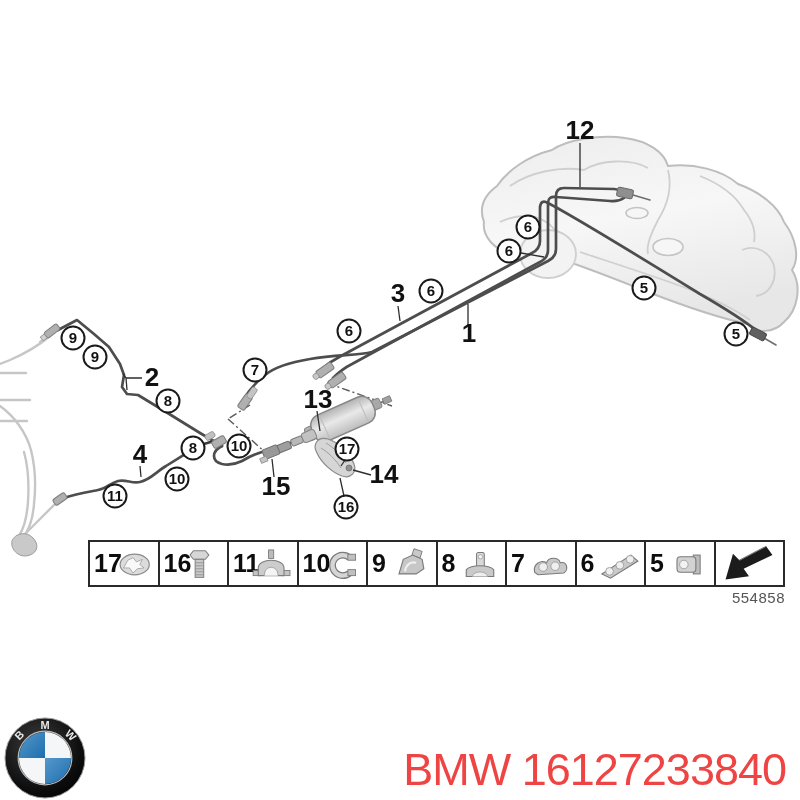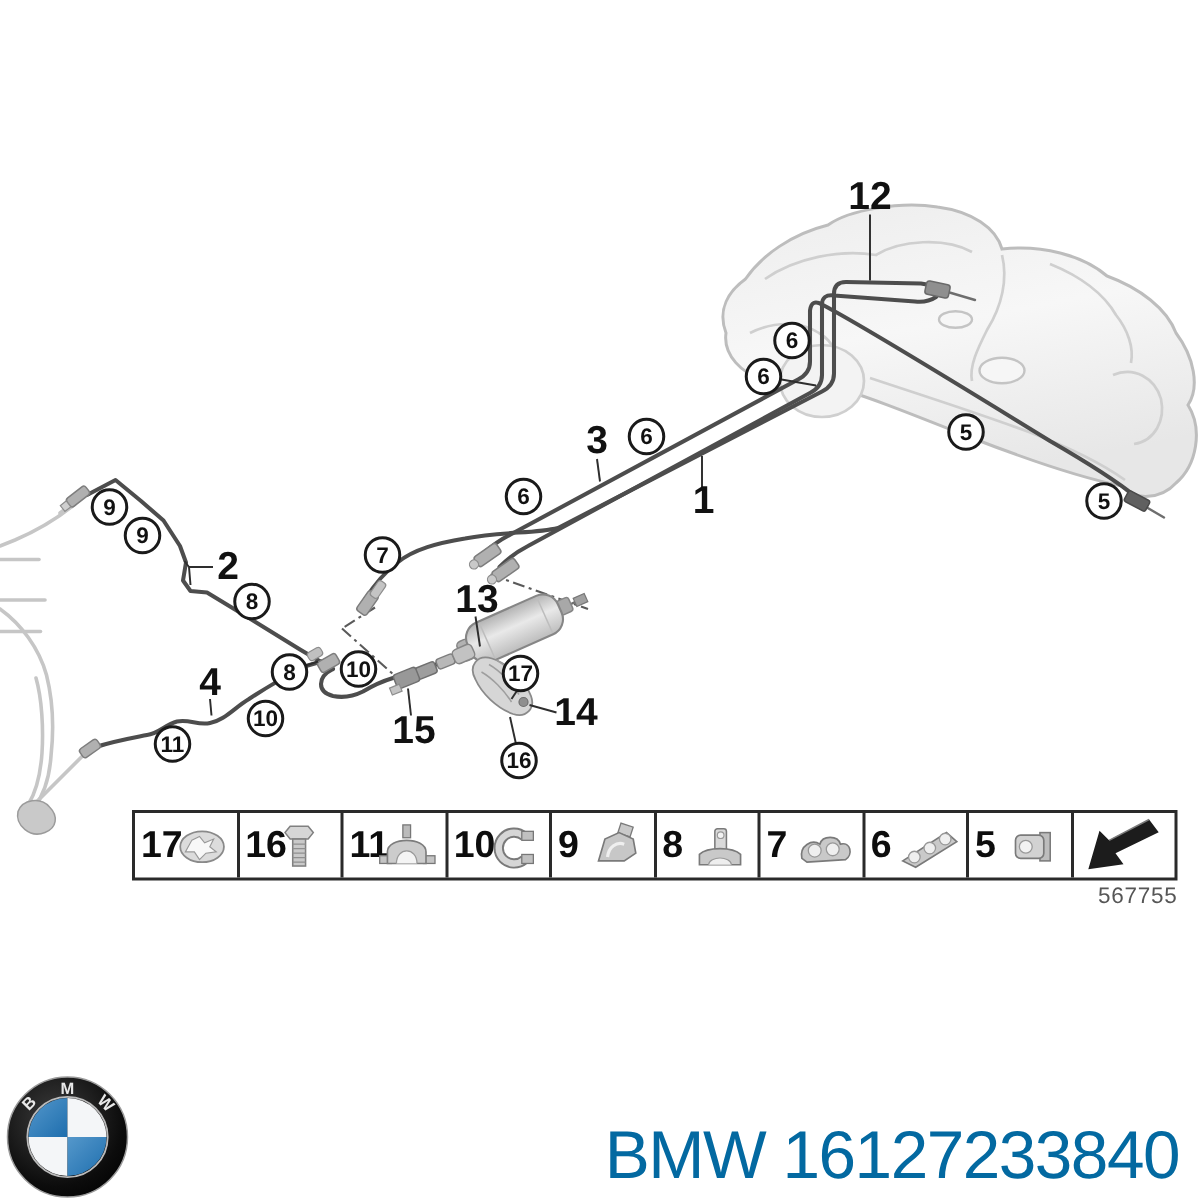--- a/index.html
+++ b/index.html
@@ -30,21 +30,21 @@
     font:bold 25px "Liberation Sans",sans-serif;color:#0d0d0d;line-height:43px;
   }
   .cellicon{position:absolute;right:1px;top:1px;}
   #drawing-number{
     position:absolute;left:88px;top:589px;width:697px;text-align:right;
     font:15px "Liberation Sans",sans-serif;color:#565656;letter-spacing:.5px;
   }
   #bmw-logo{position:absolute;left:2px;top:716px;}
   #part-text{
     position:absolute;right:14px;top:744px;
-    font:45px "Liberation Sans",sans-serif;color:#0369a1;letter-spacing:-1px;white-space:nowrap;
+    font:45px "Liberation Sans",sans-serif;color:#ef4444;letter-spacing:-1px;white-space:nowrap;
   }
 </style>
 </head>
 <body>
 
 <svg id="diagram-svg" width="800" height="800" viewBox="0 0 800 800">
   <defs>
     <linearGradient id="tankGrad" x1="0" y1="0" x2="0.3" y2="1">
       <stop offset="0" stop-color="#ededed"></stop>
       <stop offset="0.5" stop-color="#f7f7f7"></stop>
@@ -347,21 +347,21 @@
       <circle cx="22" cy="20" r="5" fill="#f2f2f2" stroke="#999" stroke-width="1"></circle>
     </svg>
   </div>
   <div class="legend-cell">
     <svg class="cellicon" width="64" height="43" viewBox="0 0 60 40" style="right:2px">
       <polygon points="8,34 30,31 25,24 52,11 46,3 21,16 15,10" fill="#1c1c1c"></polygon>
       <path d="M 21,16 L 46,3" stroke="#7a7a7a" stroke-width="1" fill="none"></path>
     </svg>
   </div>
 </div>
-<div id="drawing-number">567755</div>
+<div id="drawing-number">554858</div>
 
 <svg id="bmw-logo" width="86" height="84" viewBox="0 0 86 84">
   <defs>
     <radialGradient id="ringGrad" cx="0.4" cy="0.35" r="0.8">
       <stop offset="0" stop-color="#3d3d3d"></stop>
       <stop offset="0.7" stop-color="#0c0c0c"></stop>
       <stop offset="1" stop-color="#000"></stop>
     </radialGradient>
     <linearGradient id="blueGrad" x1="0" y1="0" x2="1" y2="1">
       <stop offset="0" stop-color="#5598cb"></stop>

